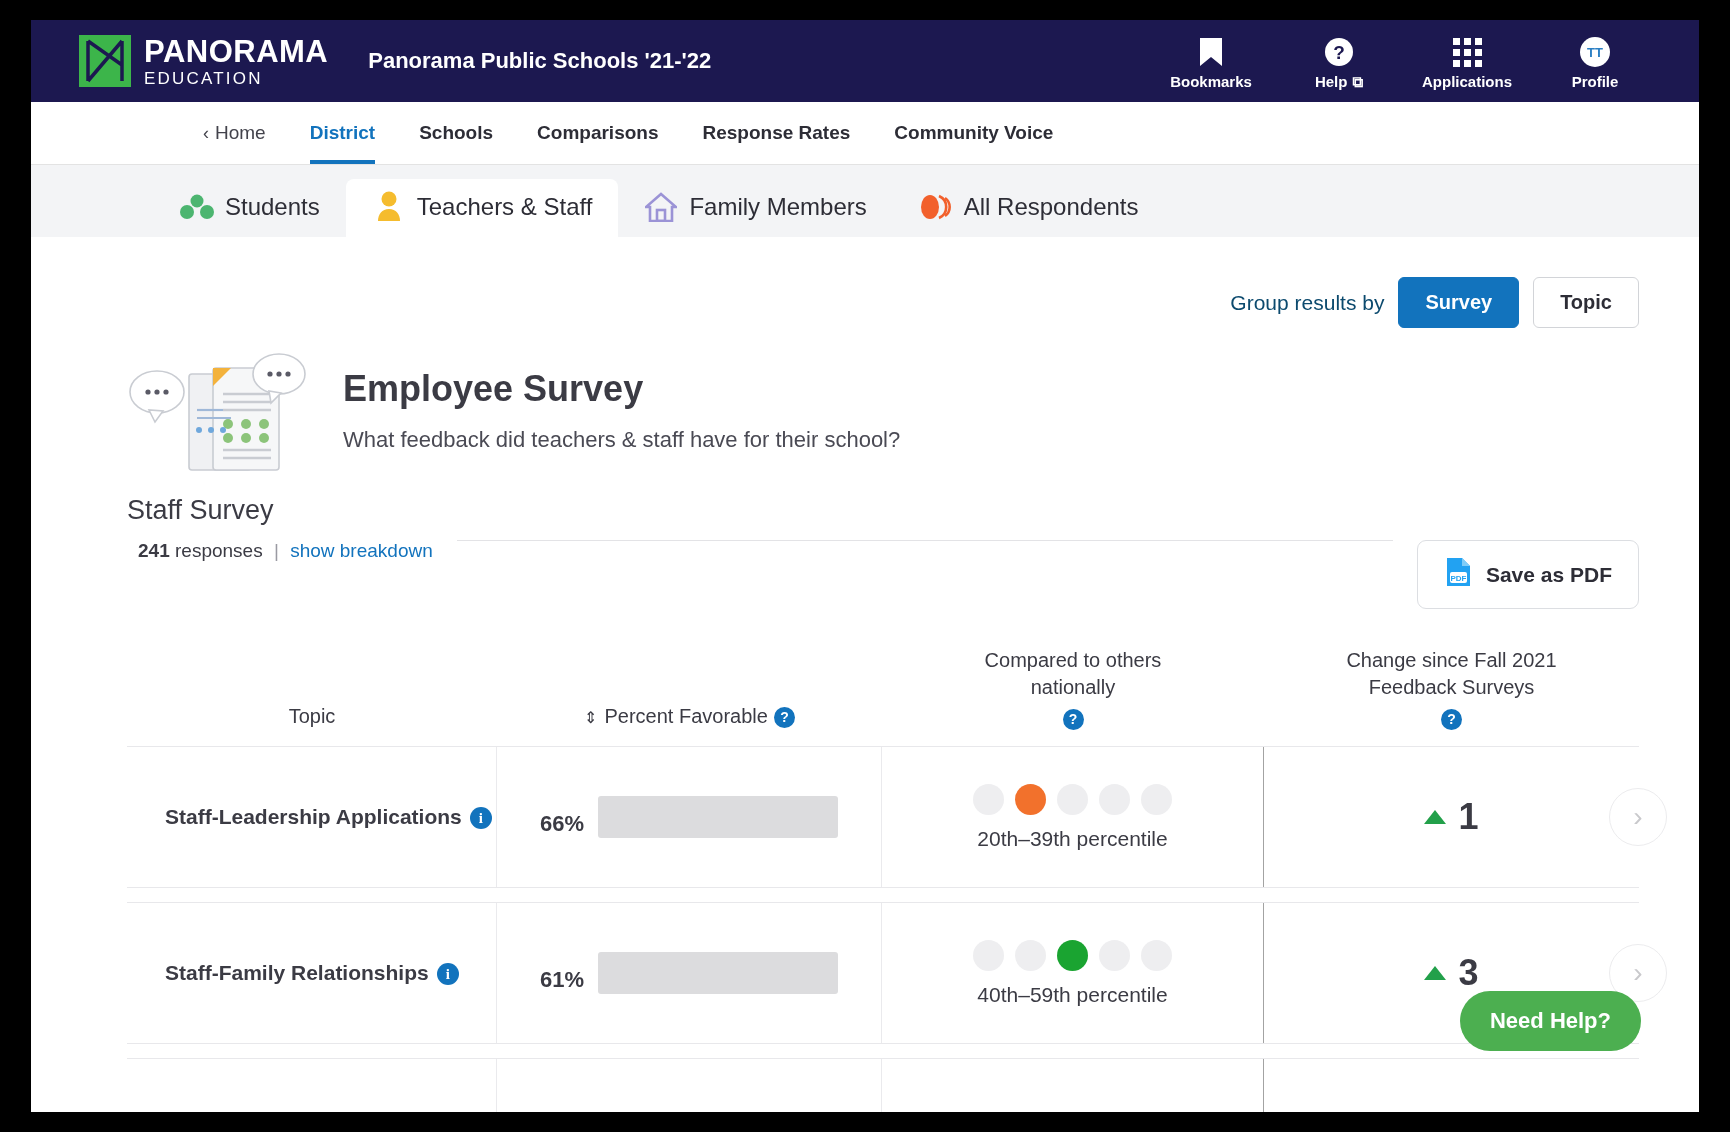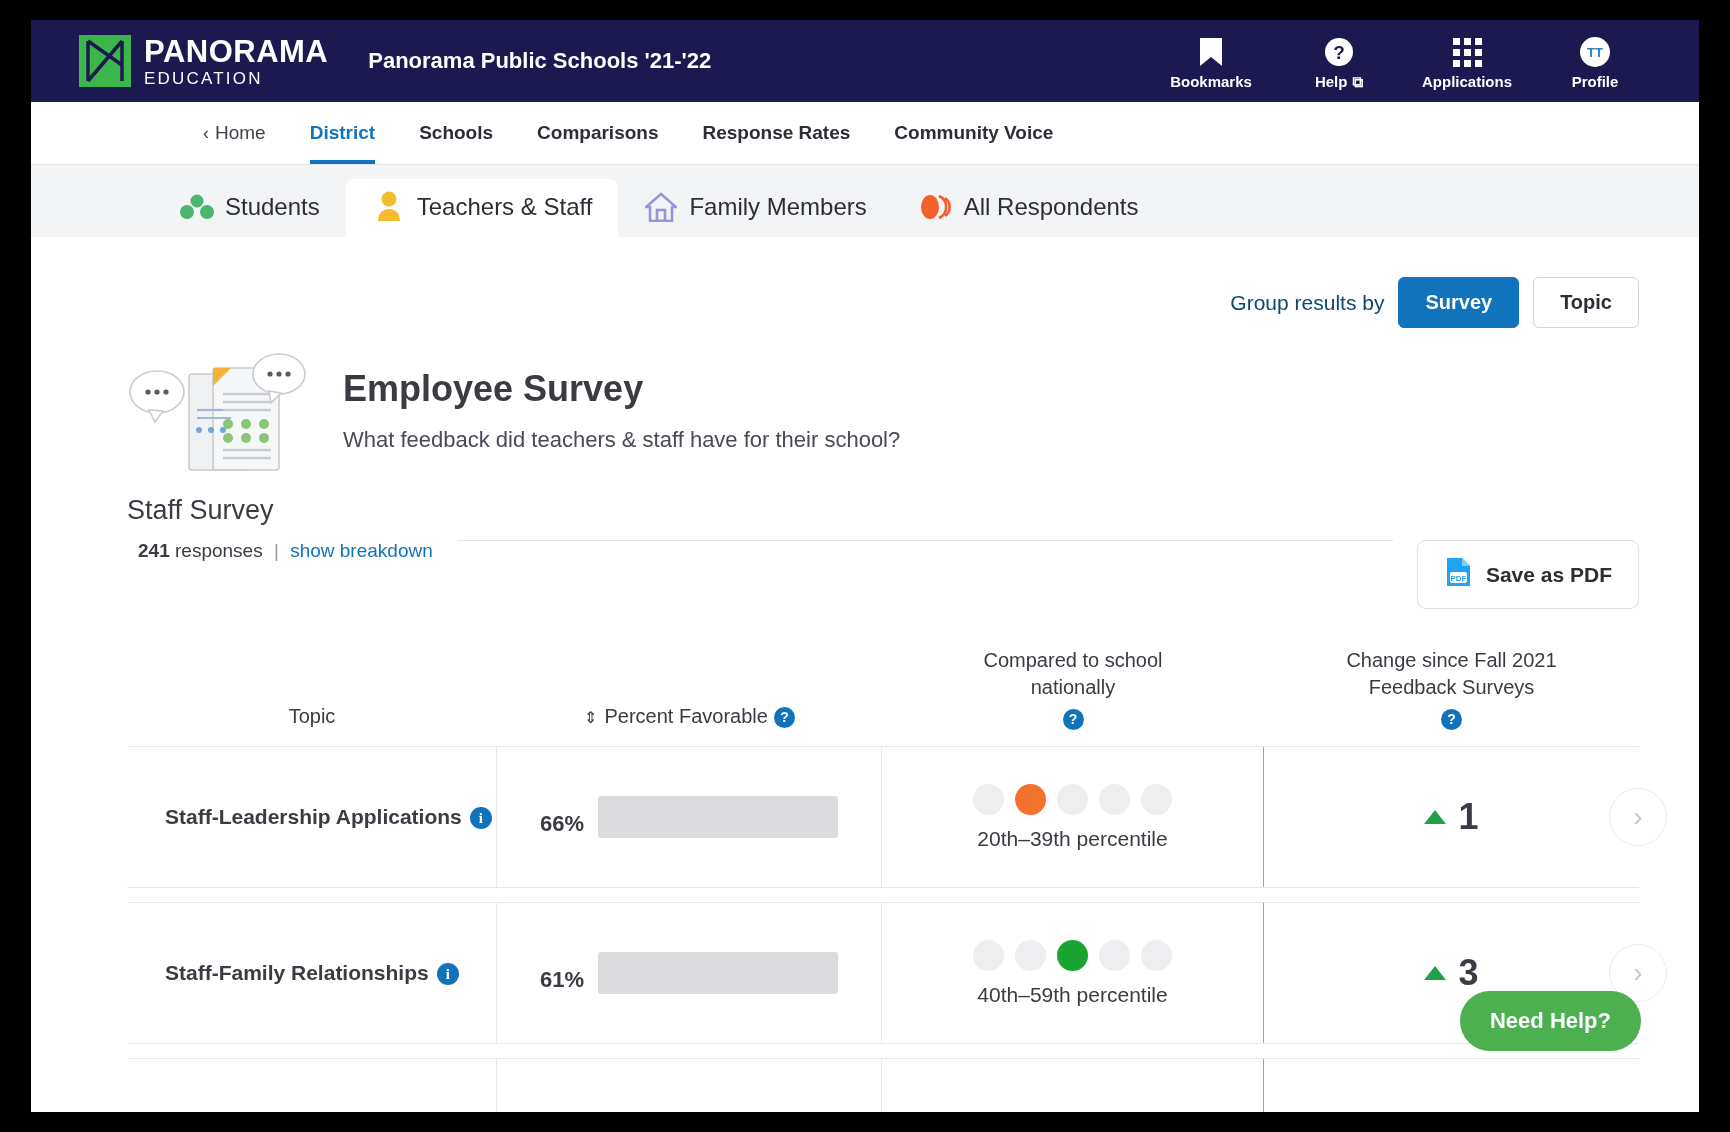--- a/index.html
+++ b/index.html
@@ -456,21 +456,21 @@
       </button>
     </div>
 
     <div class="tbl">
       <div class="thead">
         <div class="col-topic th">Topic</div>
         <div class="col-pct th">
           <span class="sorticon">⇕</span><span>Percent Favorable</span><span class="qmark">?</span>
         </div>
         <div class="col-cmp th">
-          <div>Compared to school</div>
+          <div>Compared to others</div>
           <div>nationally</div>
           <span class="qmark block">?</span>
         </div>
         <div class="col-chg th">
           <div>Change since Fall 2021</div>
           <div>Feedback Surveys</div>
           <span class="qmark block">?</span>
         </div>
       </div>
 

